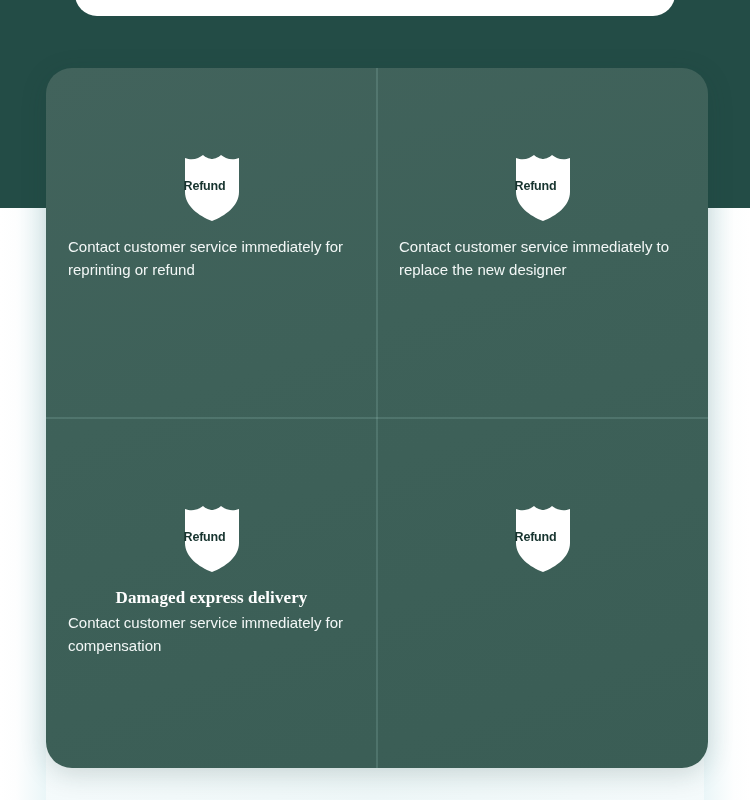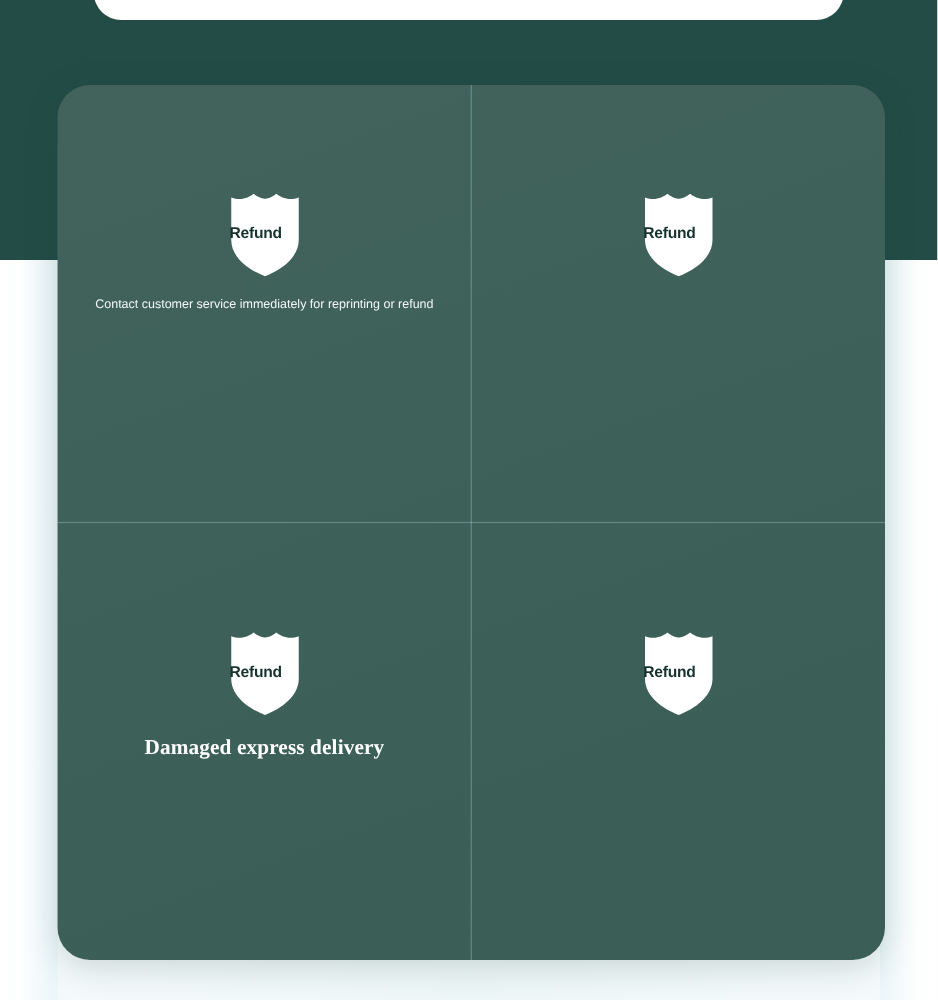--- a/index.html
+++ b/index.html
@@ -124,21 +124,21 @@
   .cell-title{
     font-size:17px;
     font-weight:700;
     color:#ffffff;
     text-align:center;
     line-height:1.25;
     margin-bottom:8px;
     letter-spacing:.1px;
   }
   .cell-desc{
-    font-size:10px;
+    font-size:15px;
     font-weight:400;
     color:#f2f7f6;
     text-align:left;
     line-height:1.5;
     max-width:290px;
   }
 
   
   .row-bottom .cell-title{ margin-bottom:4px;font-family:Liberation Serif, serif; }
 </style>
@@ -166,30 +166,32 @@
       <div class="cell-desc">Contact customer service immediately for reprinting or refund</div>
     </div>
 
     <div class="cell row-top">
       <div class="shield">
         <svg viewBox="0 0 62 70" xmlns="http://www.w3.org/2000/svg" aria-hidden="true">
           <path d="M4 6 C12 9, 18 6, 22 3 C25 6, 30 7, 31 7 C32 7, 37 6, 40 3 C44 6, 50 9, 58 6 L58 40 C58 54, 44 64, 31 69 C18 64, 4 54, 4 40 Z" fill="#ffffff"></path>
         </svg>
         <div class="shield-label">Refund</div>
       </div>
+      <div class="cell-desc">Contact customer service immediately to replace the new designer</div>
     </div>
 
     <div class="cell row-bottom">
       <div class="shield">
         <svg viewBox="0 0 62 70" xmlns="http://www.w3.org/2000/svg" aria-hidden="true">
           <path d="M4 6 C12 9, 18 6, 22 3 C25 6, 30 7, 31 7 C32 7, 37 6, 40 3 C44 6, 50 9, 58 6 L58 40 C58 54, 44 64, 31 69 C18 64, 4 54, 4 40 Z" fill="#ffffff"></path>
         </svg>
         <div class="shield-label">Refund</div>
       </div>
       <div class="cell-title">Damaged express delivery</div>
+      <div class="cell-desc">Contact customer service immediately for compensation</div>
     </div>
 
     <div class="cell row-bottom">
       <div class="shield">
         <svg viewBox="0 0 62 70" xmlns="http://www.w3.org/2000/svg" aria-hidden="true">
           <path d="M4 6 C12 9, 18 6, 22 3 C25 6, 30 7, 31 7 C32 7, 37 6, 40 3 C44 6, 50 9, 58 6 L58 40 C58 54, 44 64, 31 69 C18 64, 4 54, 4 40 Z" fill="#ffffff"></path>
         </svg>
         <div class="shield-label">Refund</div>
       </div>
     </div>

